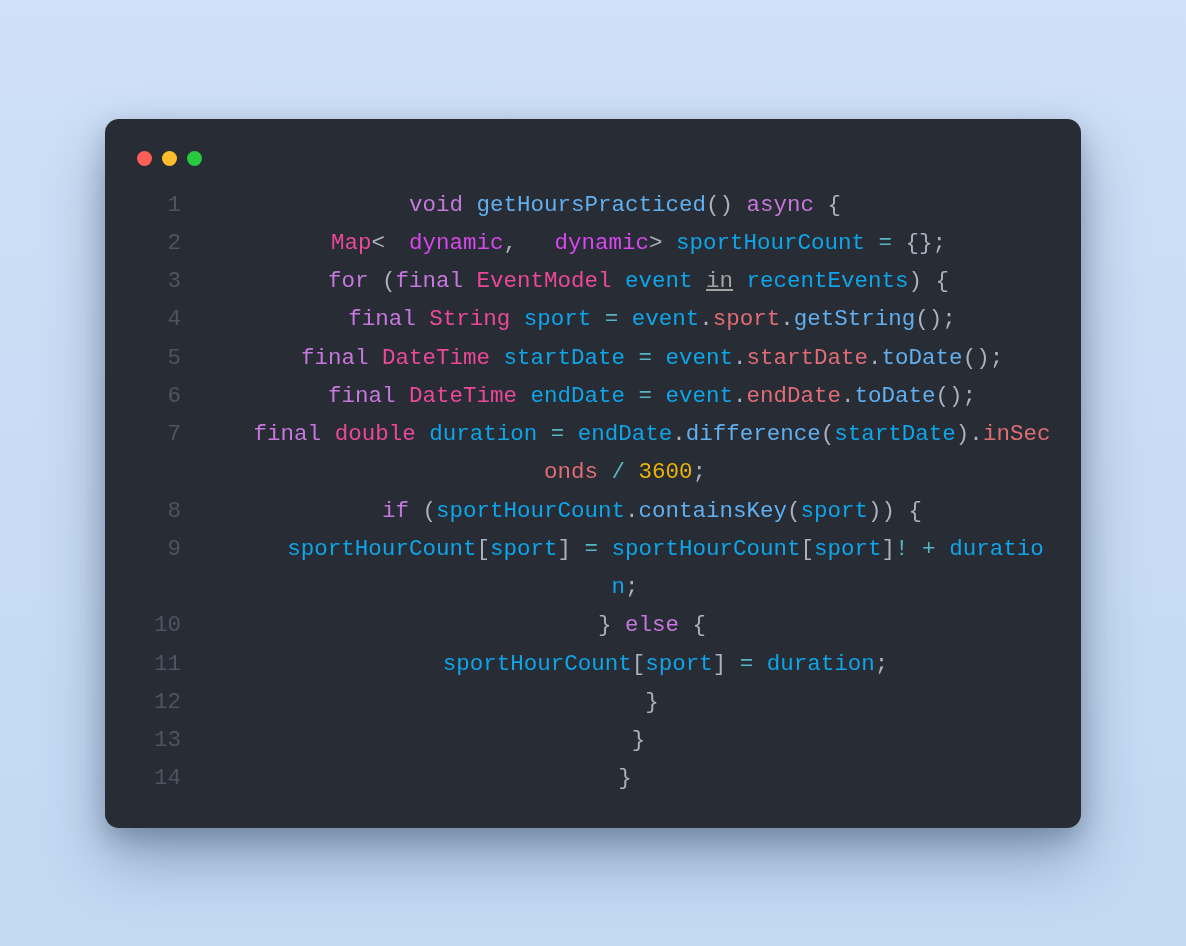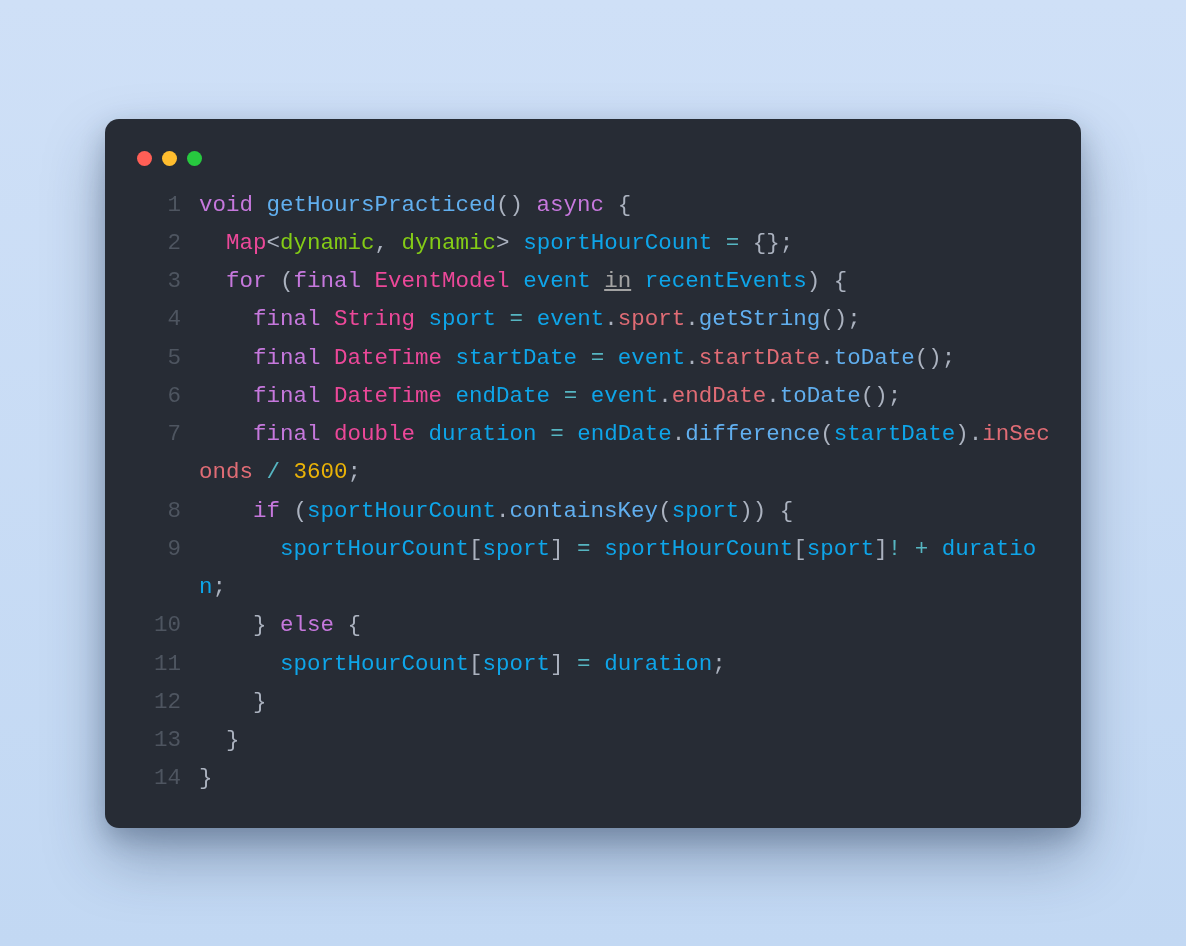--- a/index.html
+++ b/index.html
@@ -53,33 +53,34 @@
     min-width: 46px;
     text-align: right;
     padding-right: 18px;
     color: #4e5560;
     user-select: none;
     flex: 0 0 auto;
   }
   .src {
     flex: 1 1 auto;
     color: #abb2bf;
+    text-align: center;
   }
 
   
   .kw   { color: #c678dd; } 
   .fn   { color: #61afef; } 
   .ty   { color: #ec4899; } 
   .id   { color: #0ea5e9; } 
   .prop { color: #e06c75; } 
   .num  { color: #eab308; } 
   .op   { color: #56b6c2; } 
   .pn   { color: #abb2bf; } 
   .kw2  { color: #a3a3a3; text-decoration: underline; } 
-  .tygen{ color: #84cc16; } 
+  .tygen{ color: #d946ef; margin-left: 24px; } 
 </style>
 </head>
 <body>
 
 <div class="stage">
   <div class="card">
     <div class="traffic">
       <div class="dot red"></div>
       <div class="dot yellow"></div>
       <div class="dot green"></div>

